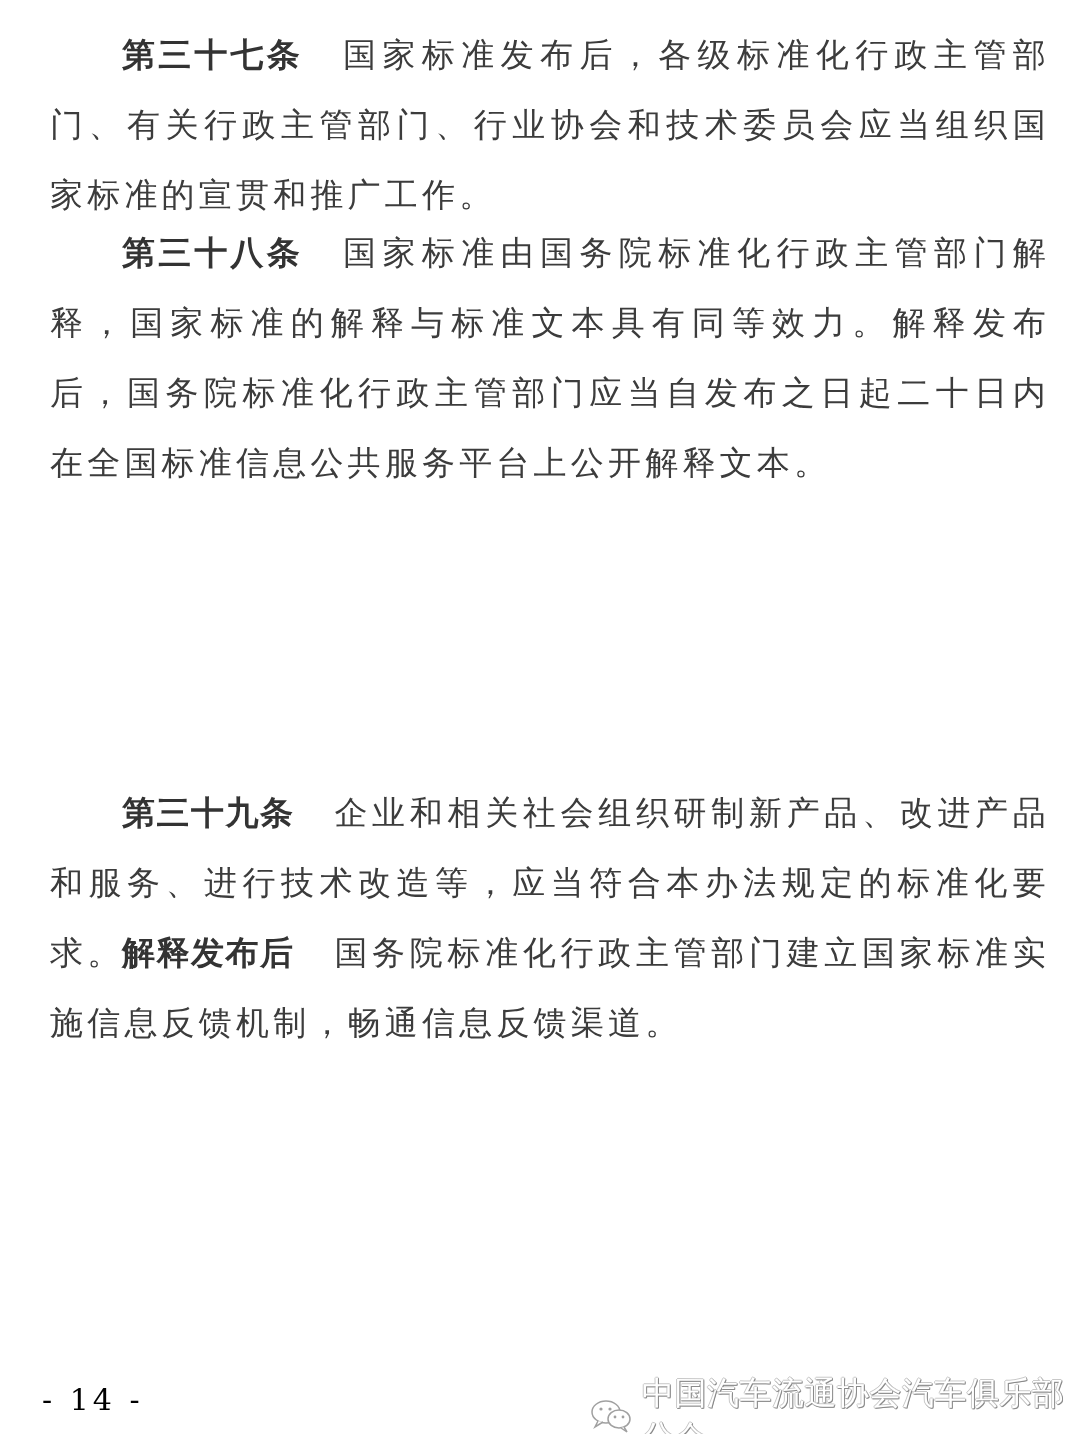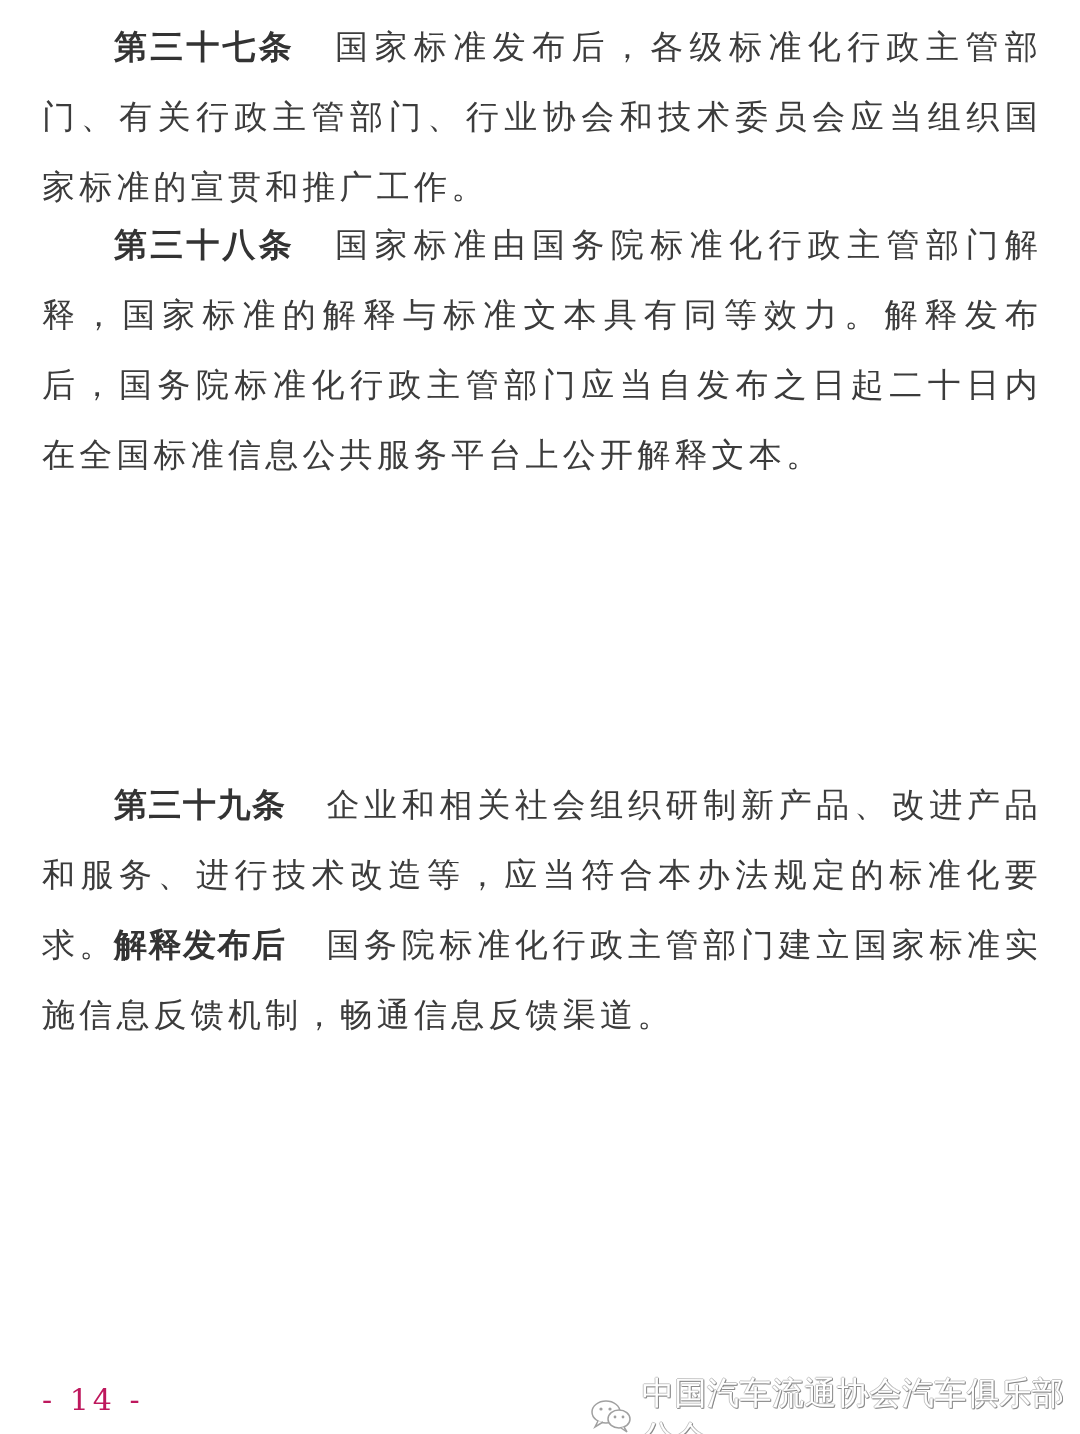--- a/index.html
+++ b/index.html
@@ -24,37 +24,37 @@
   }
   .para {
     position: absolute;
     left: 42px;
     width: 1000px;
     font-size: 33px;
     line-height: 70px;
     letter-spacing: 4.2px;
     text-indent: 72px;
     color: #3c3c3c;
-    margin: 0;
+    margin: 8px;
     text-align: justify;
     text-align-last: left;
   }
   .article-no {
     font-family: "DejaVu Sans", "Liberation Sans", sans-serif;
     font-weight: bold;
     color: #333333;
     letter-spacing: 1px;
     margin-right: 40px;
   }
   .page-number {
     position: absolute;
     left: 42px;
     top: 1382px;
     font-size: 30px;
-    color: #be185d;
+    color: #000000;
     font-family: "DejaVu Serif", "Liberation Serif", serif;
     letter-spacing: 4px;
   }
   .watermark {
     position: absolute;
     left: 590px;
     top: 1372px;
     display: flex;
     align-items: center;
     gap: 8px;

